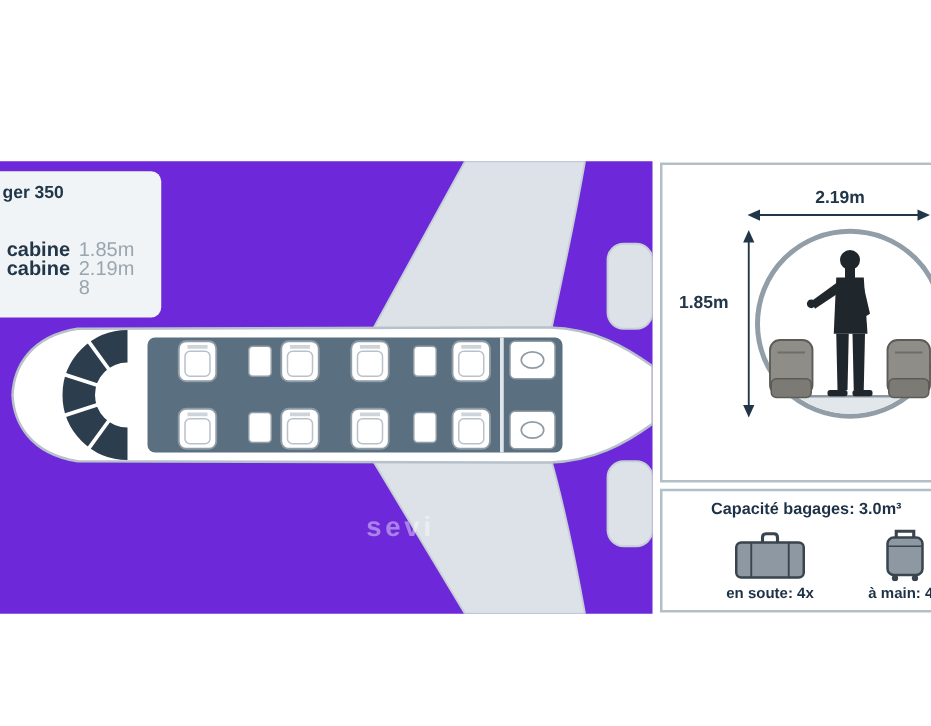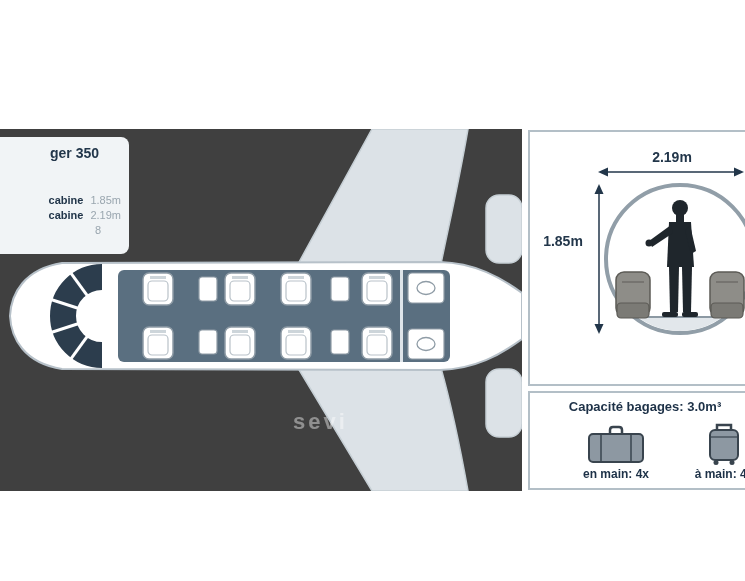--- a/index.html
+++ b/index.html
@@ -1,31 +1,31 @@
 <!DOCTYPE html>
 <html><head>
 <meta charset="utf-8">
 <style>
   html,body{margin:0;padding:0;background:#ffffff;}
   body{position:relative;width:745px;height:581px;overflow:hidden;
        font-family:"Liberation Sans",sans-serif;color:#22364a;}
 
   
-  .plan-area{position:absolute;left:0;top:129px;width:522px;height:362px;background:#404040;}
+  .plan-area{position:absolute;left:0;top:129px;width:522px;height:362px;background:#6d28d9;}
   .watermark{position:absolute;left:293px;top:280px;width:150px;
              font-size:22px;letter-spacing:3px;color:rgba(255,255,255,0.42);
              font-weight:bold;pointer-events:none;}
 
   
   .spec-panel{position:absolute;left:0;top:137px;width:129px;height:117px;
               background:#f1f4f6;border-radius:0 8px 8px 0;box-sizing:border-box;
               padding:8px 8px 8px 2px;}
-  .spec-title{font-size:14px;font-weight:bold;color:#22364a;line-height:16px;margin-left:48px;}
+  .spec-title{font-size:14px;font-weight:bold;color:#22364a;line-height:16px;}
   .spec-rows{margin-top:32px;}
-  .spec-row{display:flex;font-size:11px;line-height:15px;margin-left:32px;}
+  .spec-row{display:flex;font-size:16px;line-height:15px;}
   .spec-label{width:54px;text-align:right;font-weight:bold;color:#22364a;white-space:nowrap;}
   .spec-value{margin-left:7px;color:#9aa6af;}
 
   
   .cs-panel{position:absolute;left:528px;top:130px;width:234px;height:256px;
             box-sizing:border-box;border:2px solid #b3bfc7;background:#ffffff;}
   .bag-panel{position:absolute;left:528px;top:391px;width:234px;height:99px;
              box-sizing:border-box;border:2px solid #b3bfc7;background:#ffffff;}
   .bag-title{margin-top:6px;text-align:center;font-size:13px;font-weight:bold;color:#1d3147;}
   .bag-item{position:absolute;top:28px;text-align:center;}
@@ -171,21 +171,21 @@
 
   <div class="bag-item hold">
     <div class="bag-icon">
       <svg width="56" height="40" viewBox="0 0 56 40">
         <path d="M 22,9 V 5 Q 22,2 25,2 H 31 Q 34,2 34,5 V 9" fill="none" stroke="#39444e" stroke-width="2.5"></path>
         <rect x="1" y="9" width="54" height="28" rx="4" fill="#8d98a2" stroke="#39444e" stroke-width="2"></rect>
         <line x1="13" y1="9" x2="13" y2="37" stroke="#39444e" stroke-width="1.5"></line>
         <line x1="43" y1="9" x2="43" y2="37" stroke="#39444e" stroke-width="1.5"></line>
       </svg>
     </div>
-    <div class="bag-label">en main: 4x</div>
+    <div class="bag-label">en soute: 4x</div>
   </div>
 
   <div class="bag-item hand">
     <div class="bag-icon">
       <svg width="34" height="44" viewBox="0 0 34 44">
         <path d="M 10,9 V 4 H 24 V 9" fill="none" stroke="#39444e" stroke-width="2.5"></path>
         <rect x="3" y="9" width="28" height="30" rx="5" fill="#8d98a2" stroke="#39444e" stroke-width="2"></rect>
         <line x1="3" y1="16" x2="31" y2="16" stroke="#39444e" stroke-width="1.2"></line>
         <circle cx="9" cy="41.5" r="2.5" fill="#39444e"></circle>
         <circle cx="25" cy="41.5" r="2.5" fill="#39444e"></circle>

